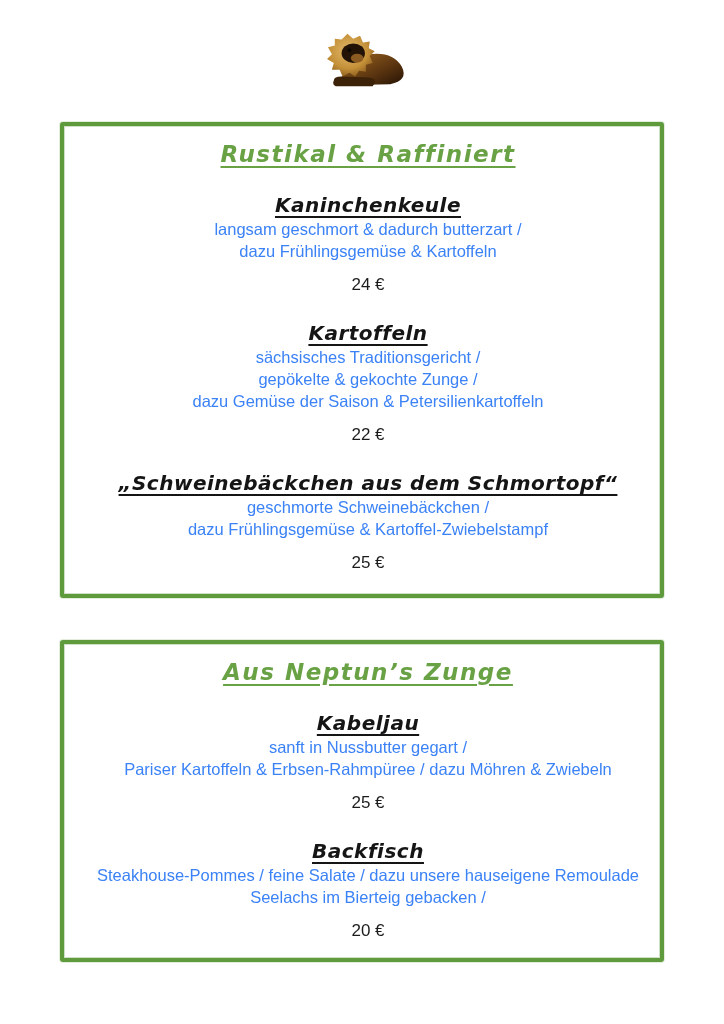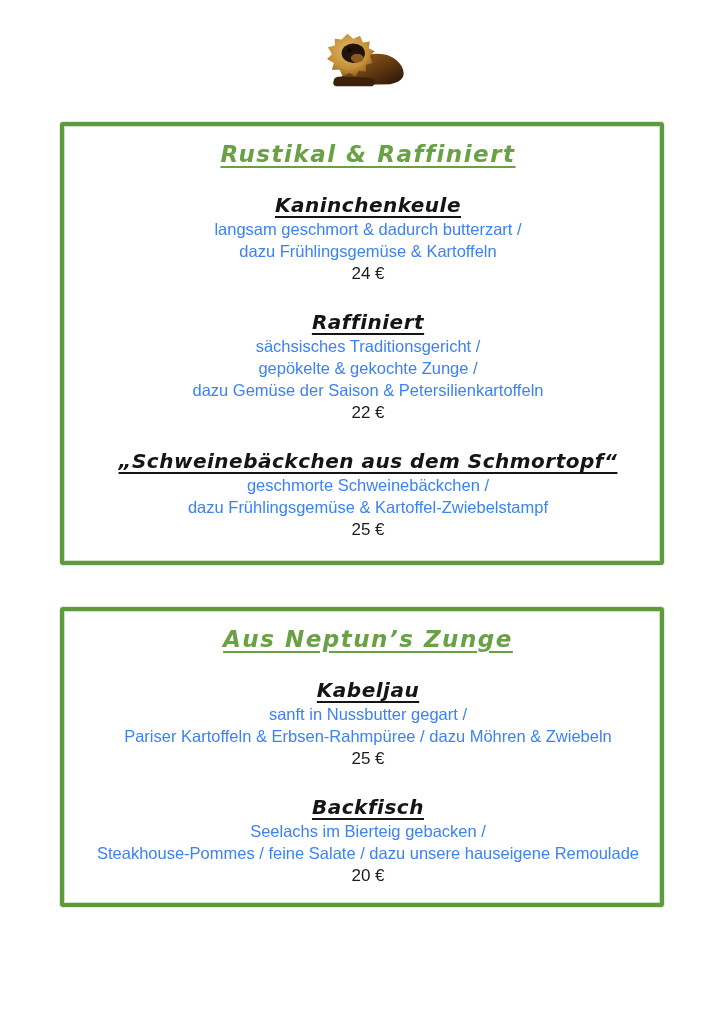--- a/index.html
+++ b/index.html
@@ -61,21 +61,21 @@
     text-underline-offset: 4px;
   }
   .desc-line {
     font-size: 16.5px;
     line-height: 22px;
     color: #3b82f6;
   }
   .price {
     font-size: 17px;
     line-height: 22px;
-    margin-top: 1px;
+    margin-top: 12px;
     color: #1c1c1c;
   }
   .page-number {
     margin-top: 78px;
     text-align: center;
     font-family: "DejaVu Sans", sans-serif;
     font-style: italic;
     font-weight: bold;
     font-size: 14px;
     letter-spacing: 1px;
@@ -118,21 +118,21 @@
     <div class="section-title">Rustikal &amp; Raffiniert</div>
 
     <div class="menu-item">
       <div class="item-name">Kaninchenkeule</div>
       <div class="desc-line">langsam geschmort &amp; dadurch butterzart /</div>
       <div class="desc-line">dazu Frühlingsgemüse &amp; Kartoffeln</div>
       <div class="price">24 €</div>
     </div>
 
     <div class="menu-item">
-      <div class="item-name">Raffiniert</div>
+      <div class="item-name">Kartoffeln</div>
       <div class="desc-line">sächsisches Traditionsgericht /</div>
       <div class="desc-line">gepökelte &amp; gekochte Zunge /</div>
       <div class="desc-line">dazu Gemüse der Saison &amp; Petersilienkartoffeln</div>
       <div class="price">22 €</div>
     </div>
 
     <div class="menu-item">
       <div class="item-name">„Schweinebäckchen aus dem Schmortopf“</div>
       <div class="desc-line">geschmorte Schweinebäckchen /</div>
       <div class="desc-line">dazu Frühlingsgemüse &amp; Kartoffel-Zwiebelstampf</div>
@@ -145,20 +145,20 @@
 
     <div class="menu-item">
       <div class="item-name">Kabeljau</div>
       <div class="desc-line">sanft in Nussbutter gegart /</div>
       <div class="desc-line">Pariser Kartoffeln &amp; Erbsen-Rahmpüree / dazu Möhren &amp; Zwiebeln</div>
       <div class="price">25 €</div>
     </div>
 
     <div class="menu-item">
       <div class="item-name">Backfisch</div>
+      <div class="desc-line">Steakhouse-Pommes / feine Salate / dazu unsere hauseigene Remoulade</div>
       <div class="desc-line">Seelachs im Bierteig gebacken /</div>
-      <div class="desc-line">Steakhouse-Pommes / feine Salate / dazu unsere hauseigene Remoulade</div>
       <div class="price">20 €</div>
     </div>
   </div>
 
 
 </div>
 
 </body></html>

